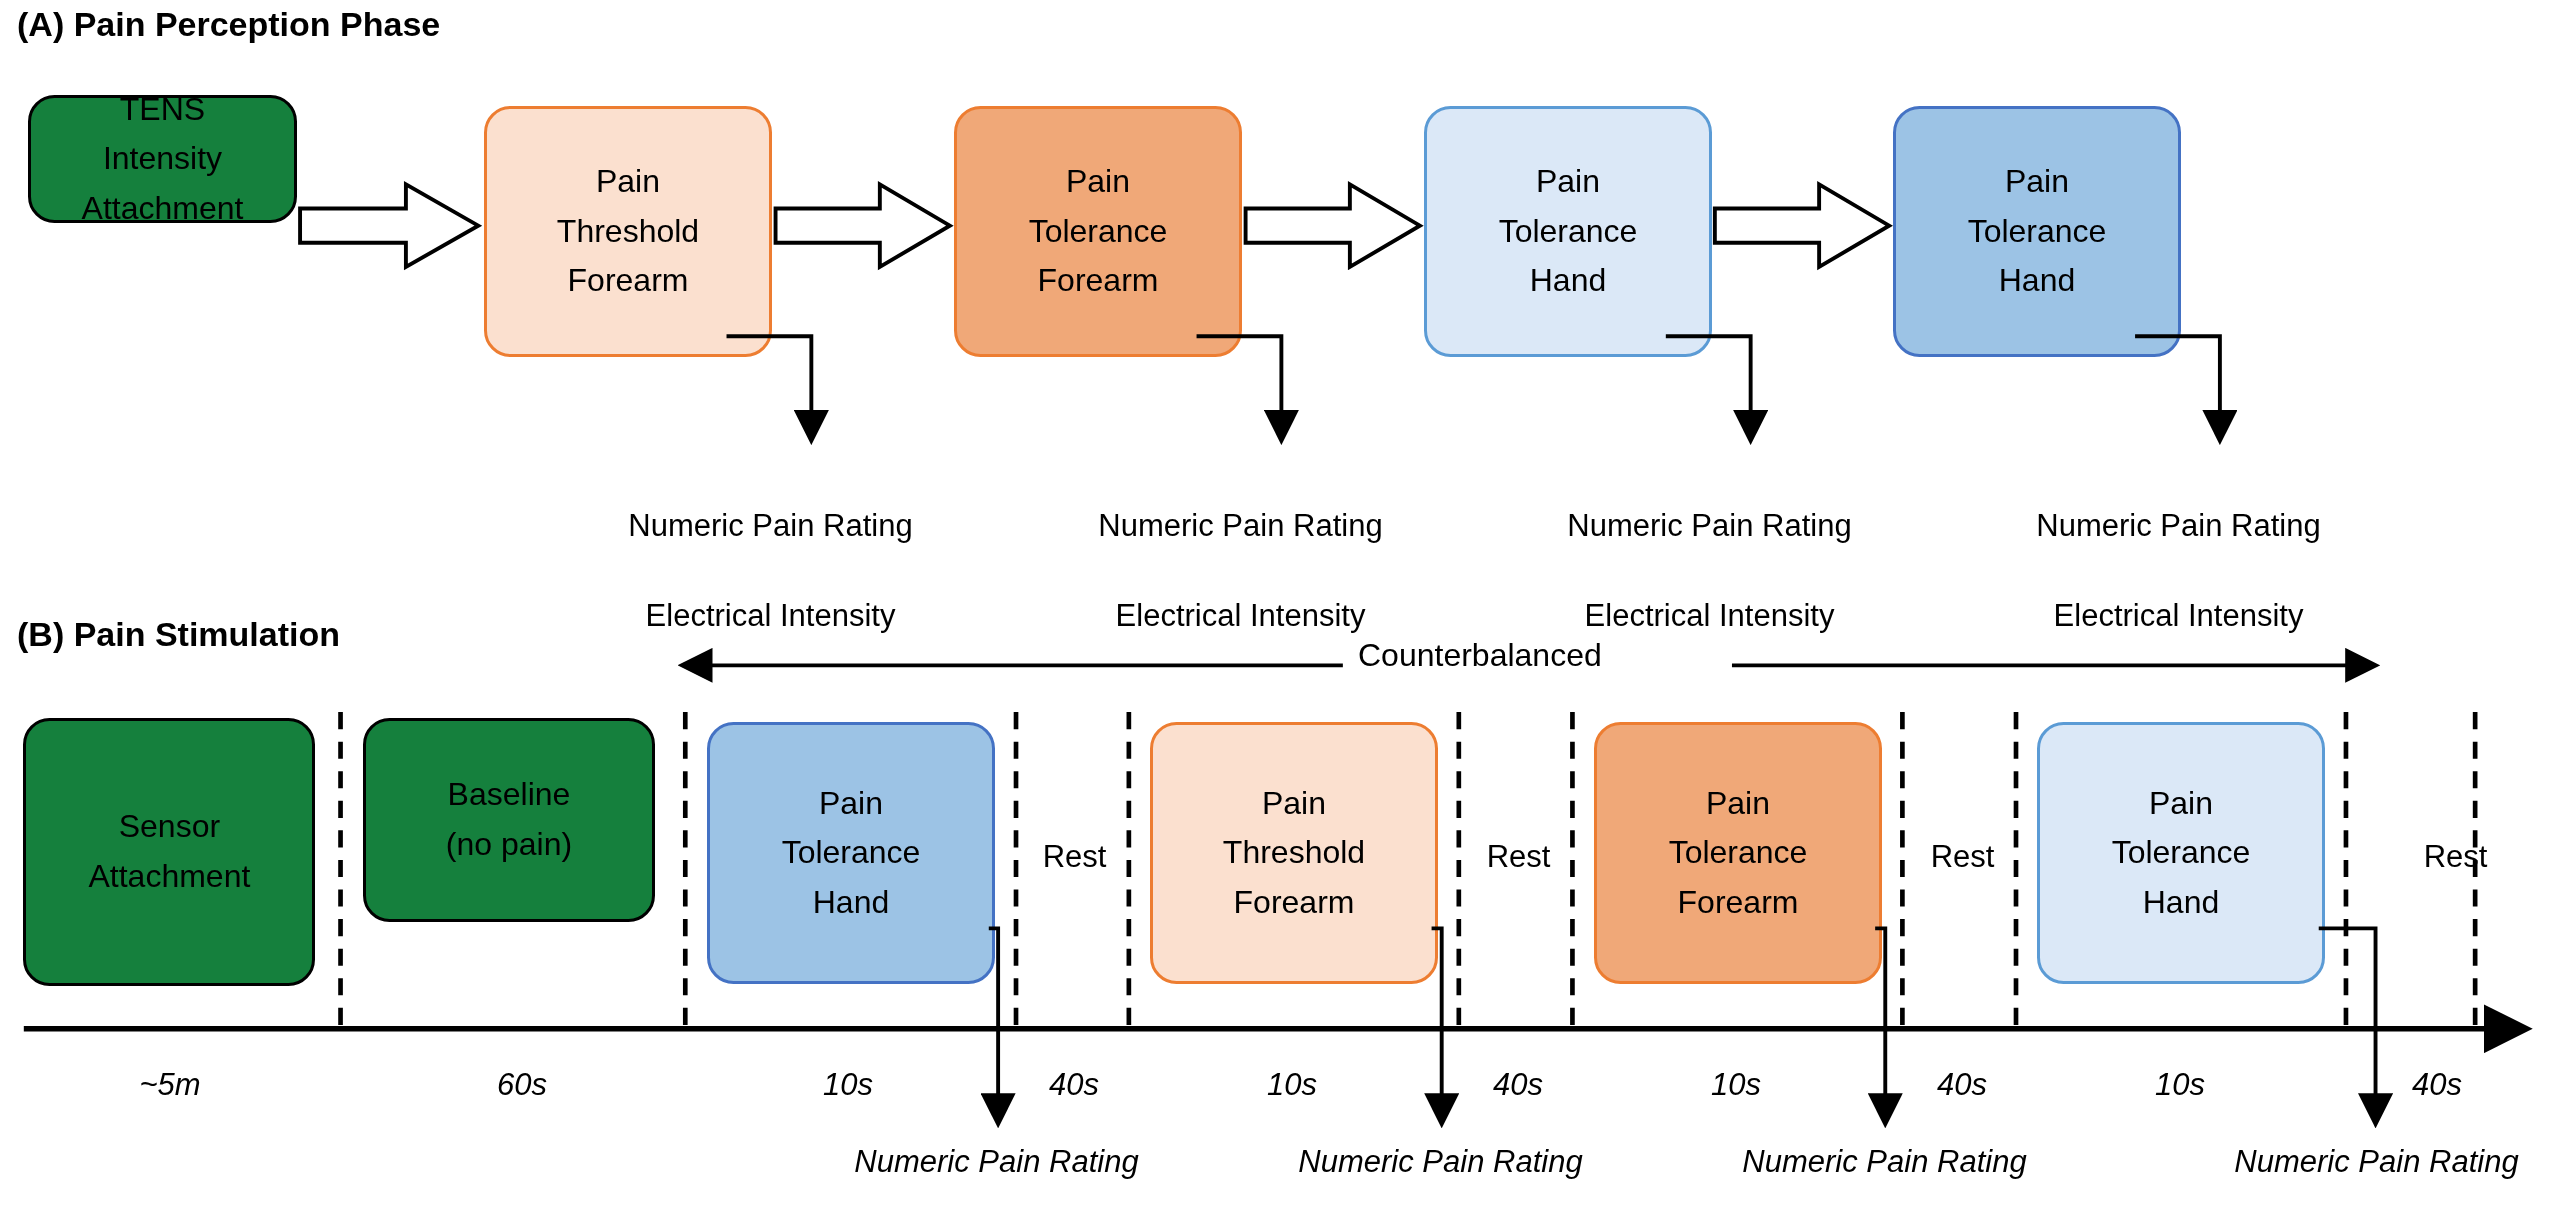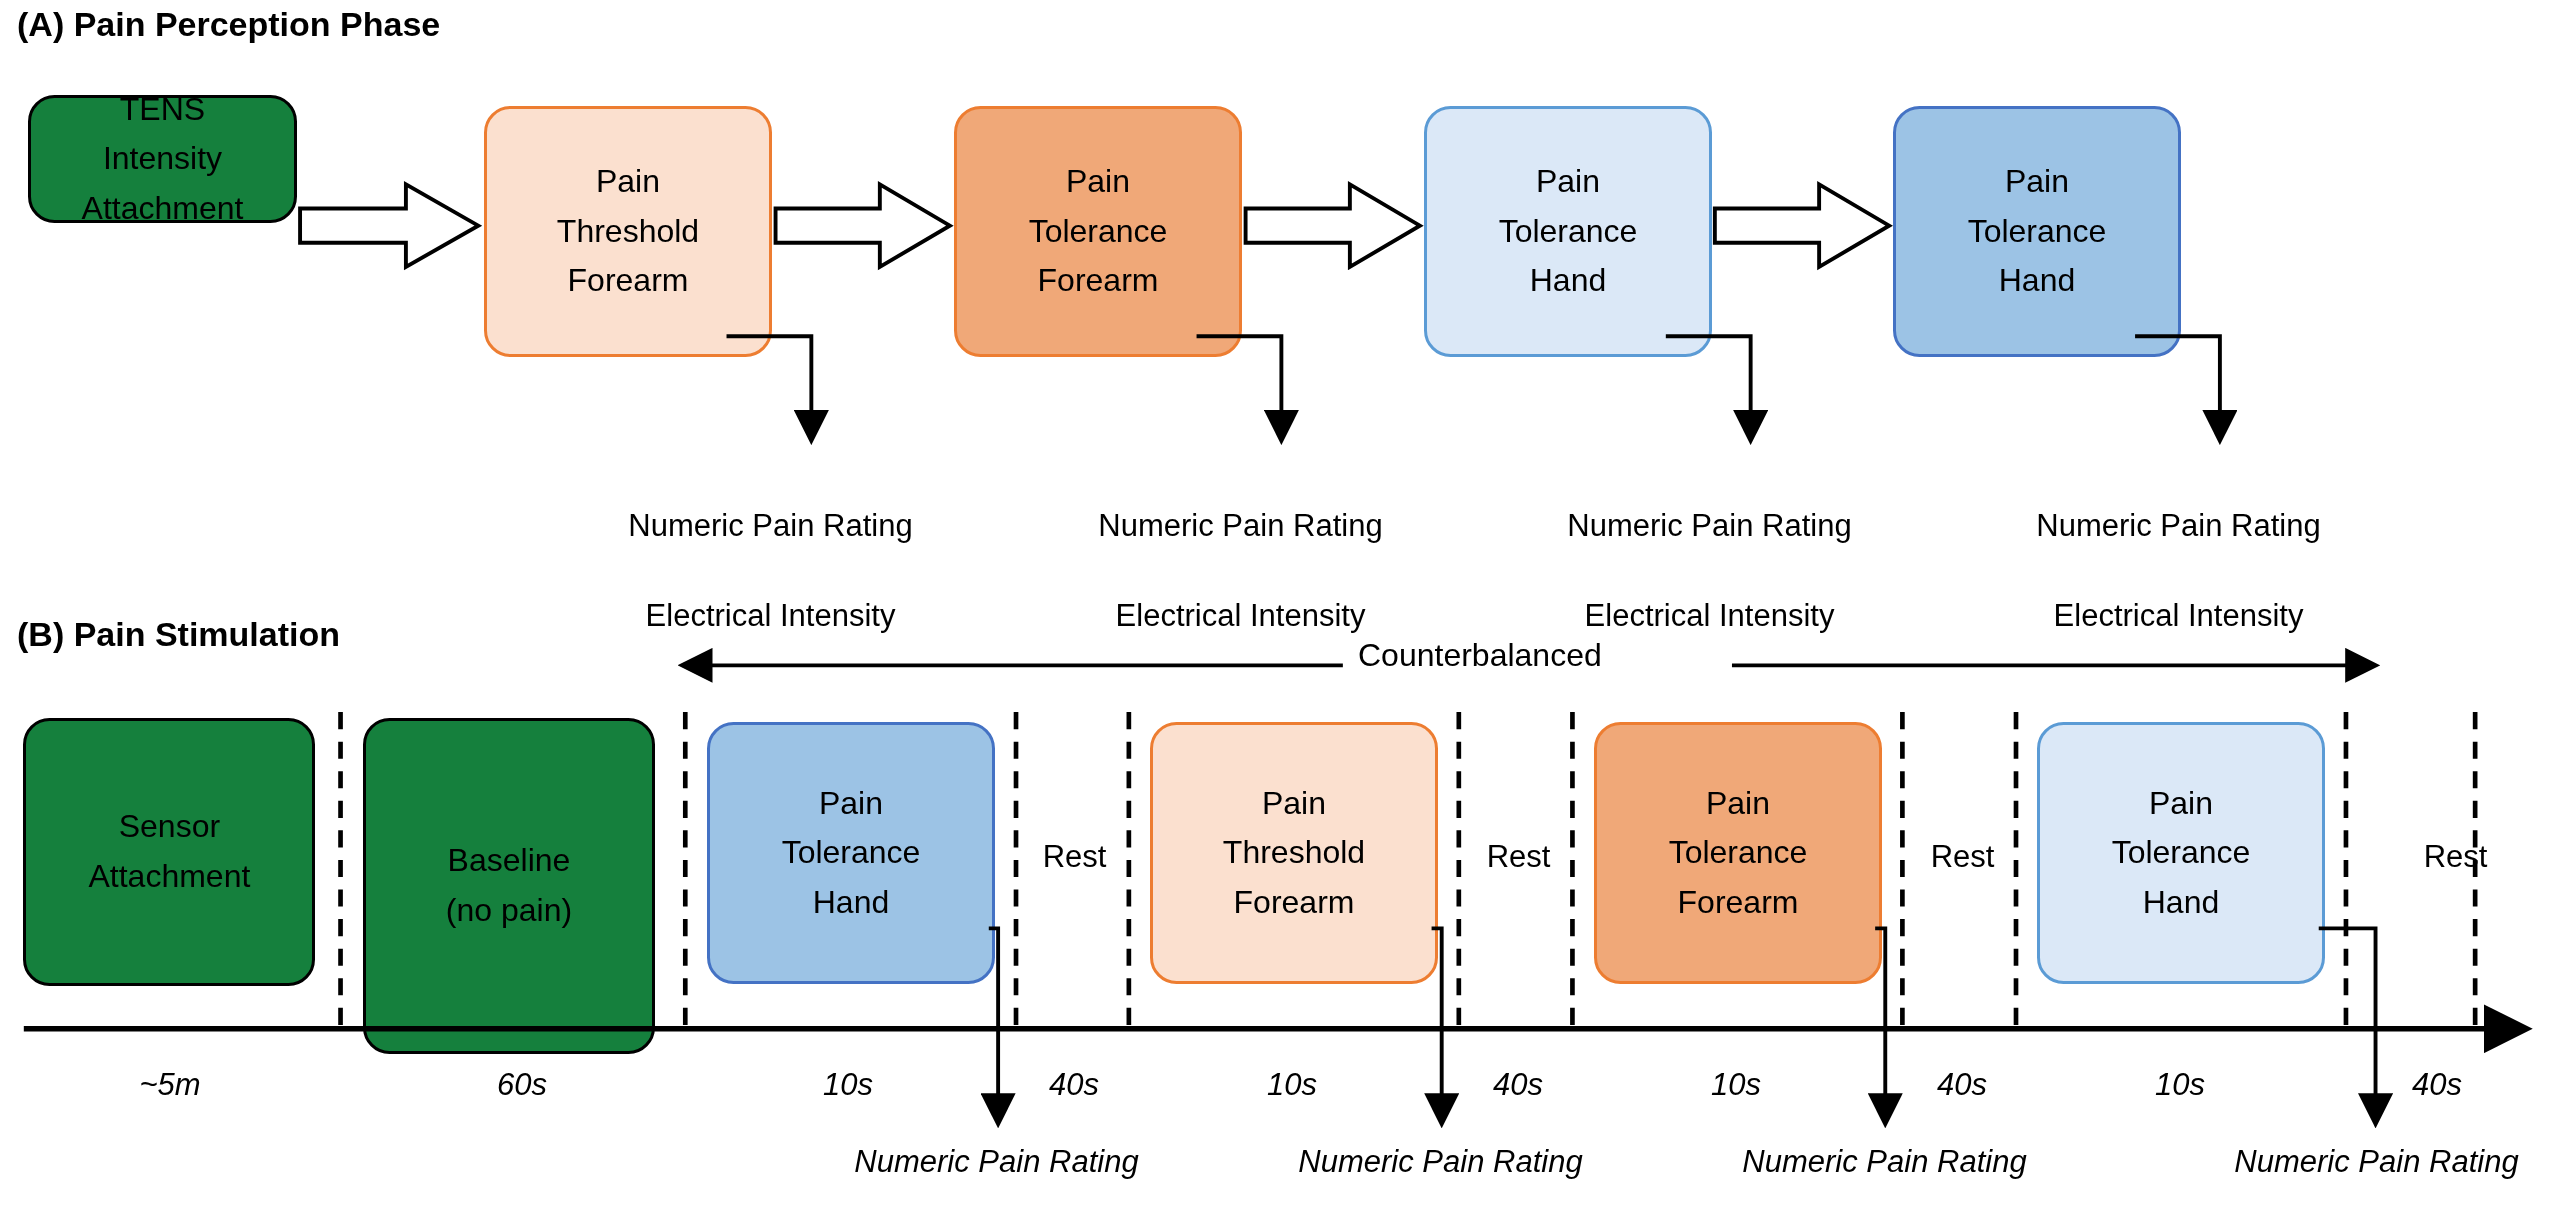--- a/index.html
+++ b/index.html
@@ -107,21 +107,21 @@
 <div class="abs section-title" style="left:17px;top:615px;">(B) Pain Stimulation</div>
 
 <div class="abs" style="left:1358px;top:637px;font-size:32px;white-space:nowrap;">Counterbalanced</div>
 
 <div class="node plain" style="left:23.4px;top:718px;width:292px;height:268px;">
   <div>
     <span>Sensor</span>
     <span>Attachment</span>
   </div>
 </div>
-<div class="node plain" style="left:363px;top:718px;width:292px;height:336px;">
+<div class="node plain" style="left:363px;top:718px;width:292px;height:204px;">
   <div>
     <span>Baseline</span>
     <span>(no pain)</span>
   </div>
 </div>
 <div class="node blue" style="left:707px;top:722px;width:288px;height:262px;">
   <div>
     <span>Pain</span>
     <span>Tolerance</span>
     <span>Hand</span>

